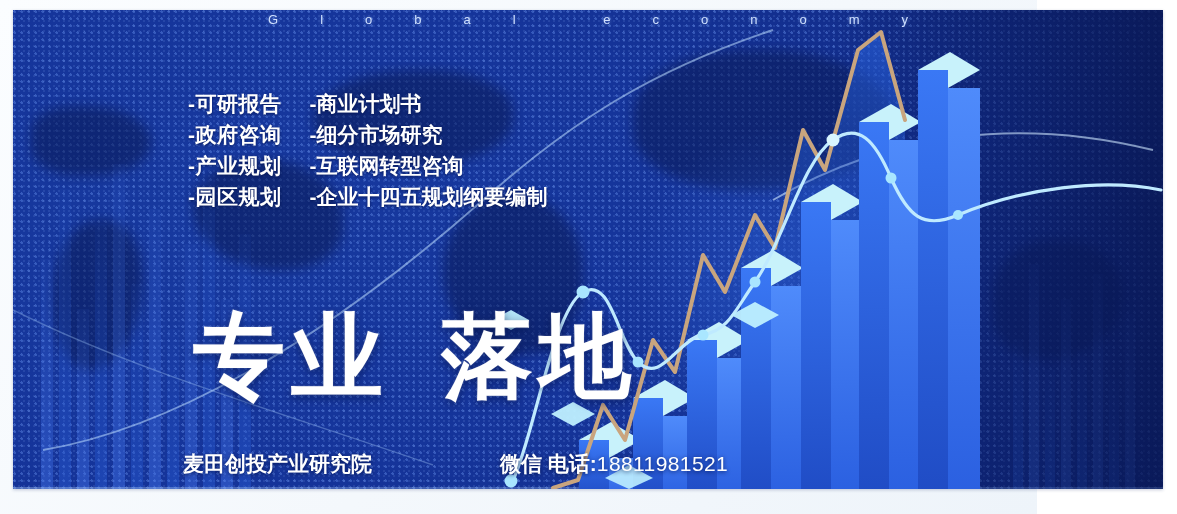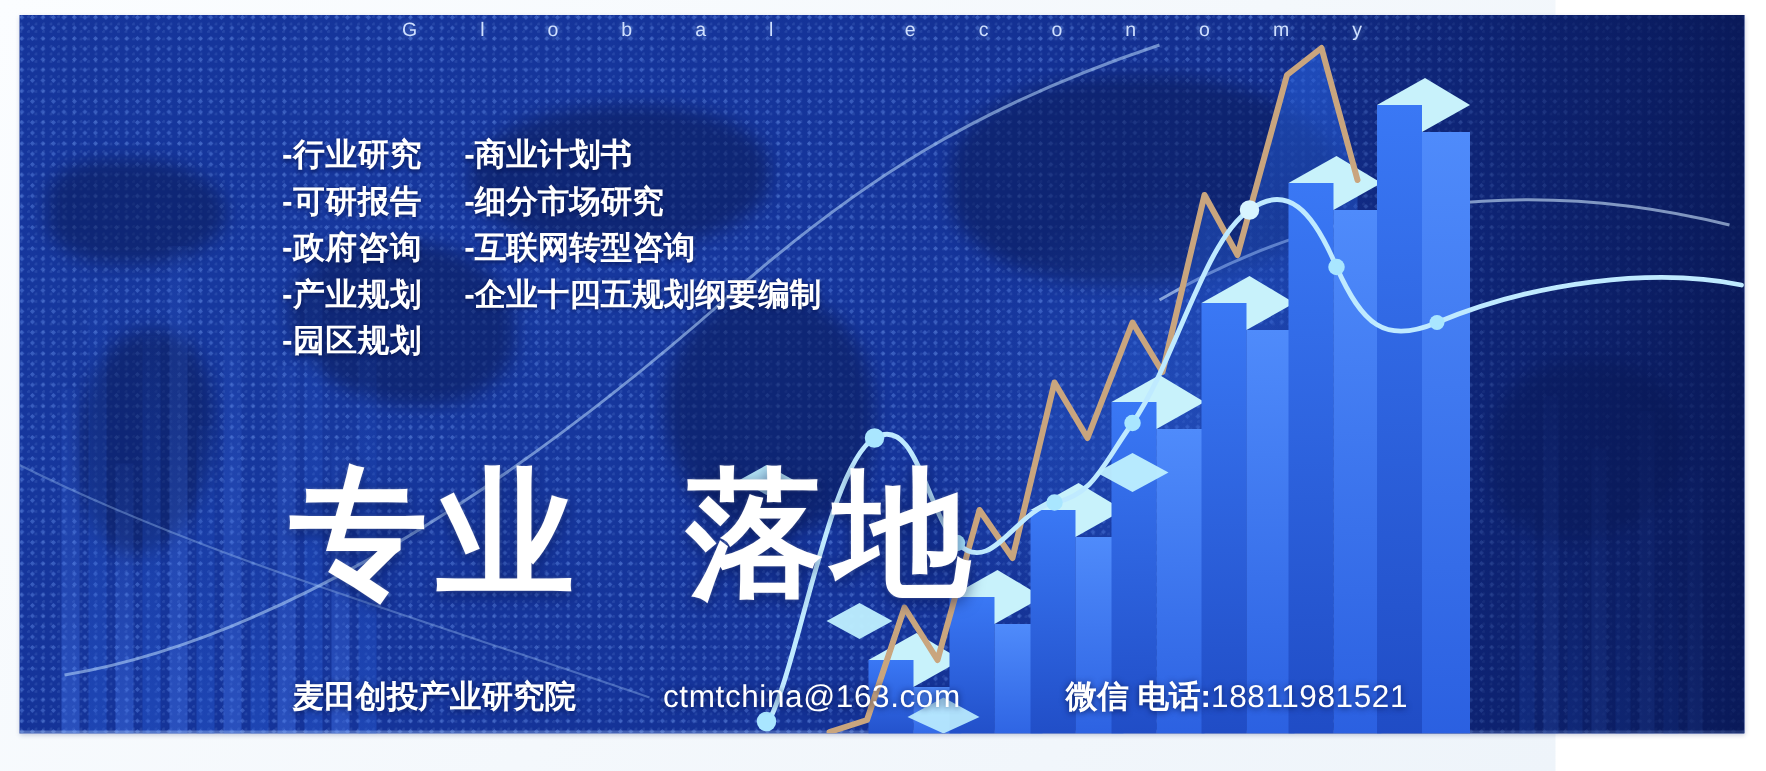--- a/index.html
+++ b/index.html
@@ -125,34 +125,34 @@
   }
   .svc-col.right .svc-item { letter-spacing: 0; }
 
   
   #headline {
     position: absolute;
     left: 180px;
     top: 296px;
     z-index: 7;
     display: flex;
-    gap: 68px;
+    gap: 52px;
     color: #ffffff;
     font-size: 92px;
     line-height: 100px;
     font-weight: 700;
     letter-spacing: 6px;
     text-shadow: 0 3px 10px rgba(0,15,70,.55), 0 0 2px rgba(255,255,255,.35);
     white-space: nowrap;
   }
 
   
   #footer {
     position: absolute;
-    left: 182px;
+    left: 170px;
     top: 440px;
     z-index: 7;
     display: flex;
     align-items: baseline;
     color: #ffffff;
     font-size: 21px;
     font-weight: 700;
     white-space: nowrap;
     text-shadow: 0 1px 4px rgba(0,15,70,.8);
   }
@@ -302,21 +302,20 @@
       <circle cx="945" cy="205" r="5" fill="#a9e6ff"></circle>
 
       <polygon points="498,300 516,310 498,320 480,310" fill="#bff0ff" opacity=".95"></polygon>
       <polygon points="560,392 582,404 560,416 538,404" fill="#bff0ff" opacity=".95"></polygon>
       <polygon points="616,455 640,468 616,479 592,468" fill="#bff0ff" opacity=".9"></polygon>
       <polygon points="742,292 766,305 742,318 718,305" fill="#bff0ff" opacity=".95"></polygon>
     </svg>
 
     <div id="services">
       <div class="svc-col left">
-        <div class="svc-item">-行业研究</div>
         <div class="svc-item">-可研报告</div>
         <div class="svc-item">-政府咨询</div>
         <div class="svc-item">-产业规划</div>
         <div class="svc-item">-园区规划</div>
       </div>
       <div class="svc-col right">
         <div class="svc-item">-商业计划书</div>
         <div class="svc-item">-细分市场研究</div>
         <div class="svc-item">-互联网转型咨询</div>
         <div class="svc-item">-企业十四五规划纲要编制</div>
@@ -324,21 +323,20 @@
     </div>
 
     <div id="headline">
       <span>专业</span>
       <span>落地</span>
     </div>
 
     <div id="footer">
       <span>麦田创投产业研究院</span>
       <span class="gap1"></span>
-      <span class="mail">ctmtchina@163.com</span>
       <span class="gap2"></span>
       <span>微信 电话:</span>
       <span class="phone">18811981521</span>
     </div>
 
     <div class="edgeline"></div>
   </div>
 </div>
 
 </body></html>

